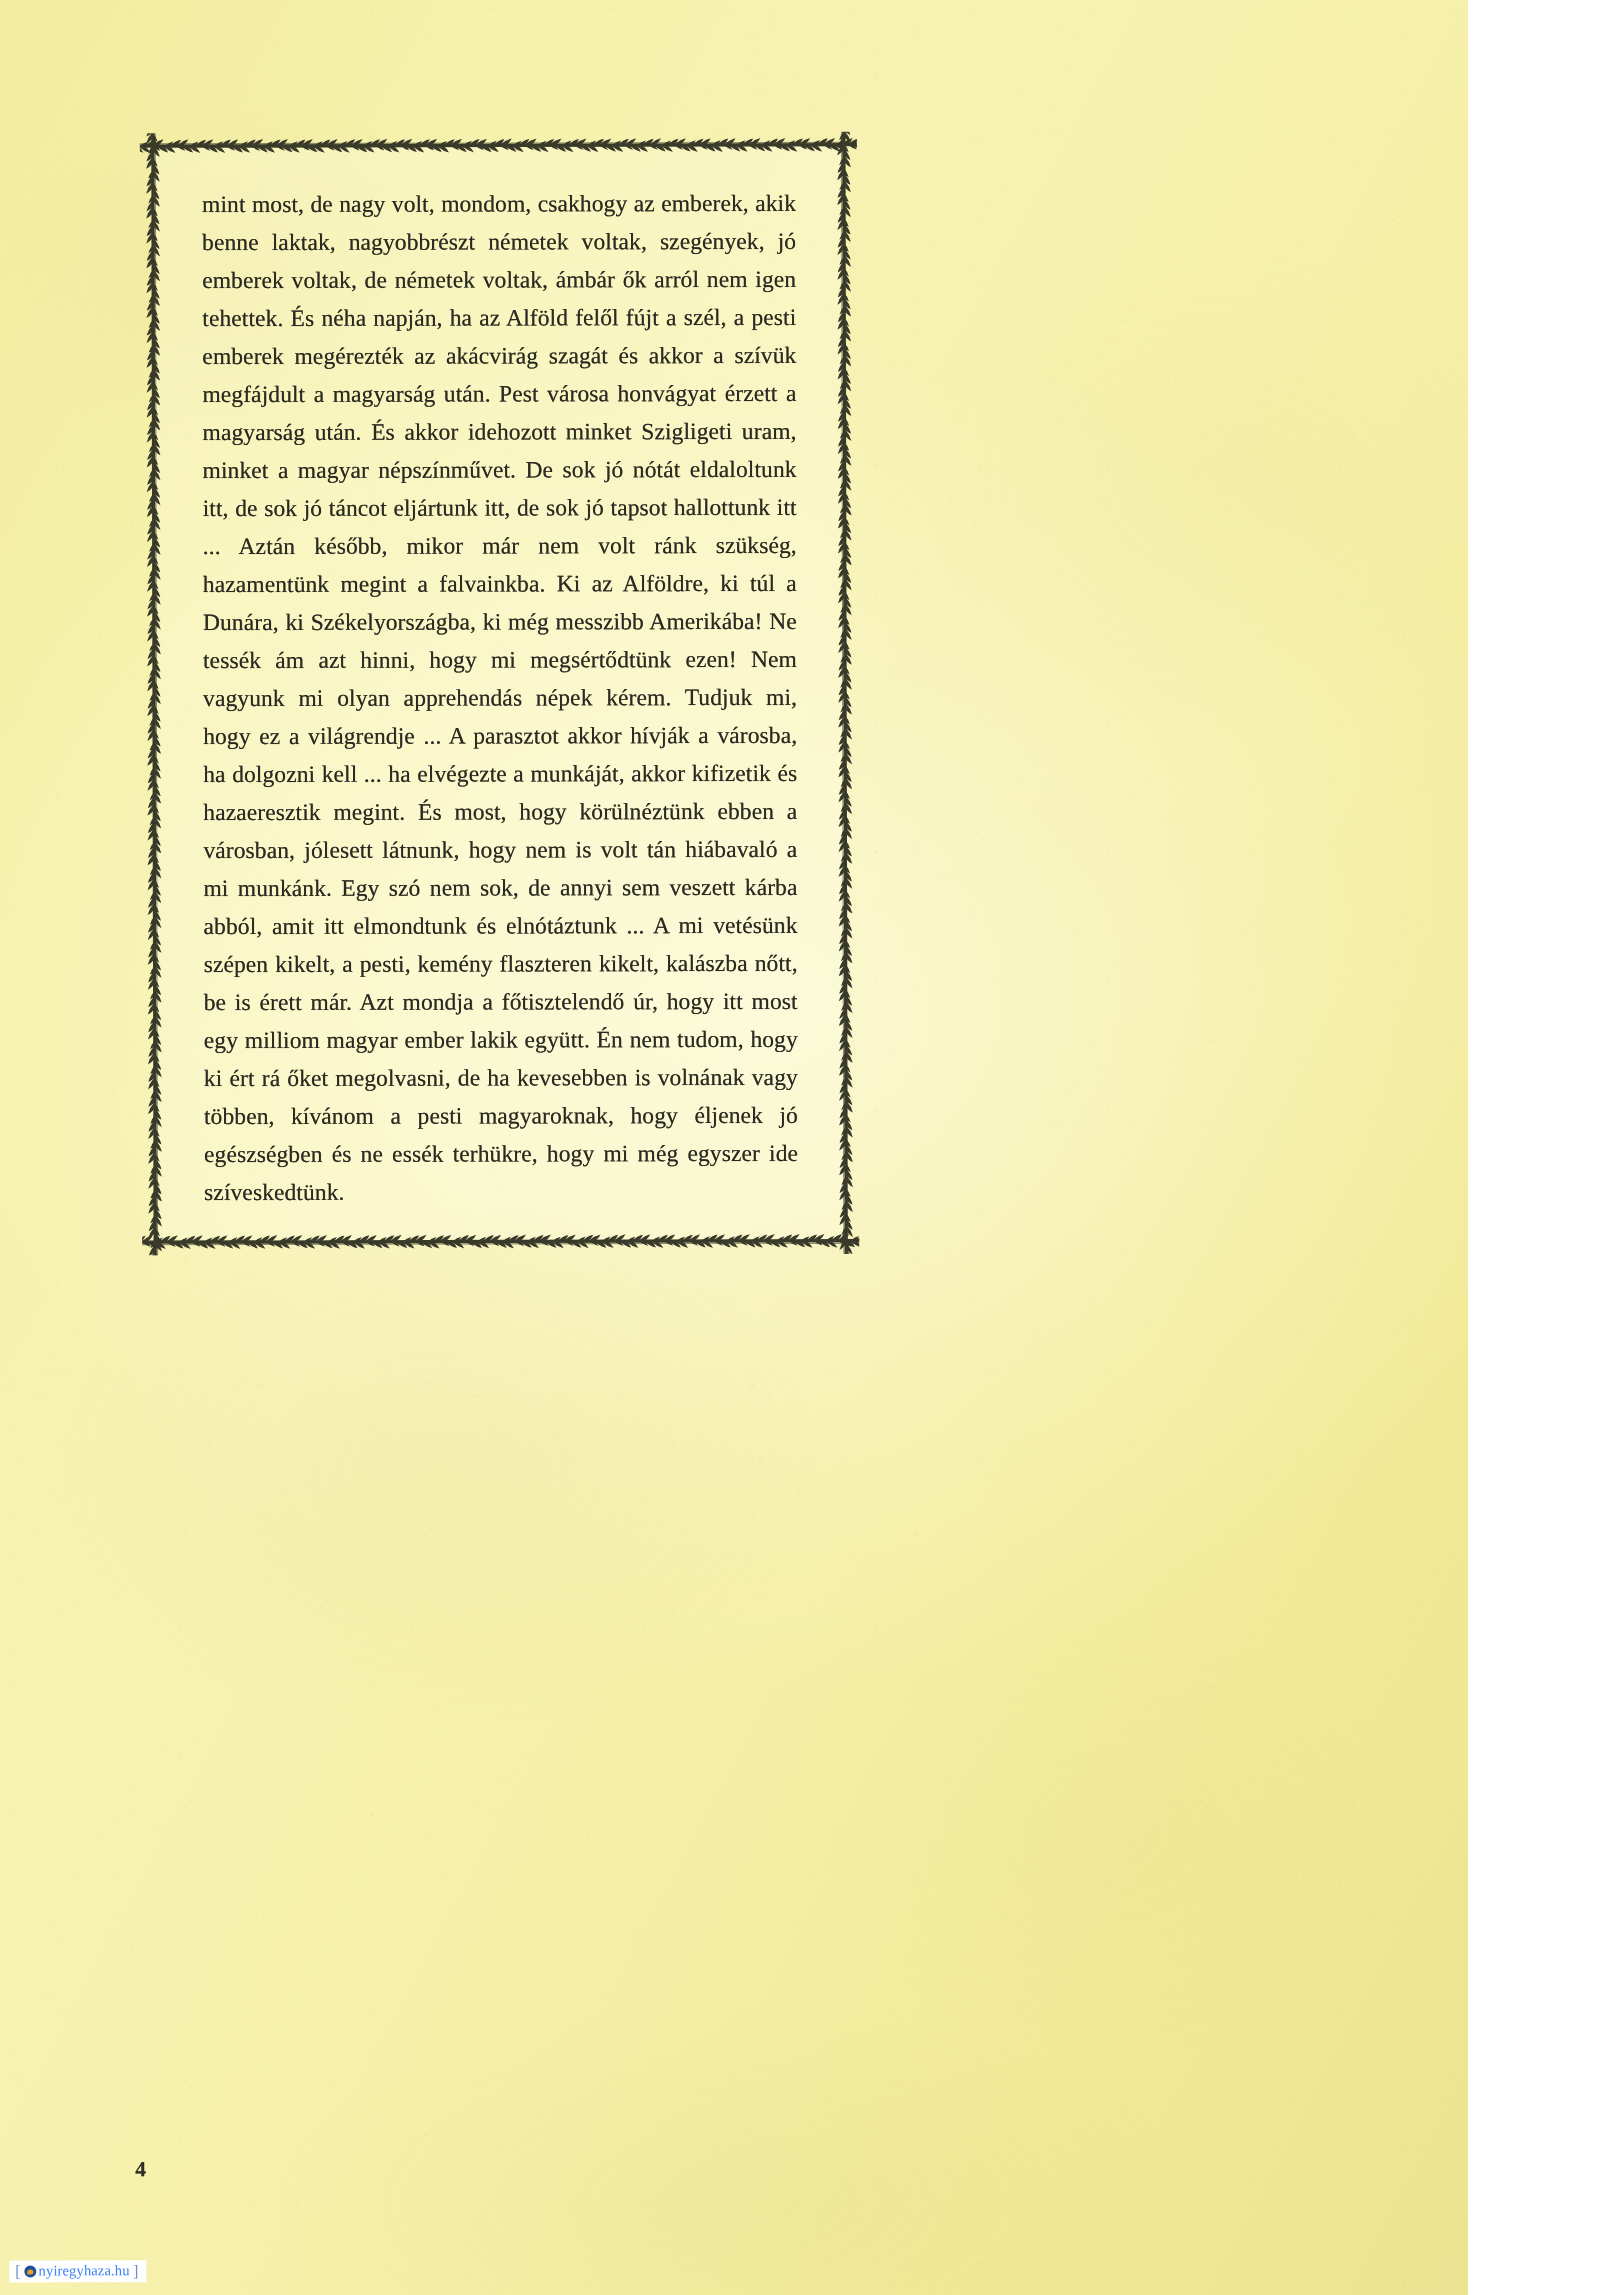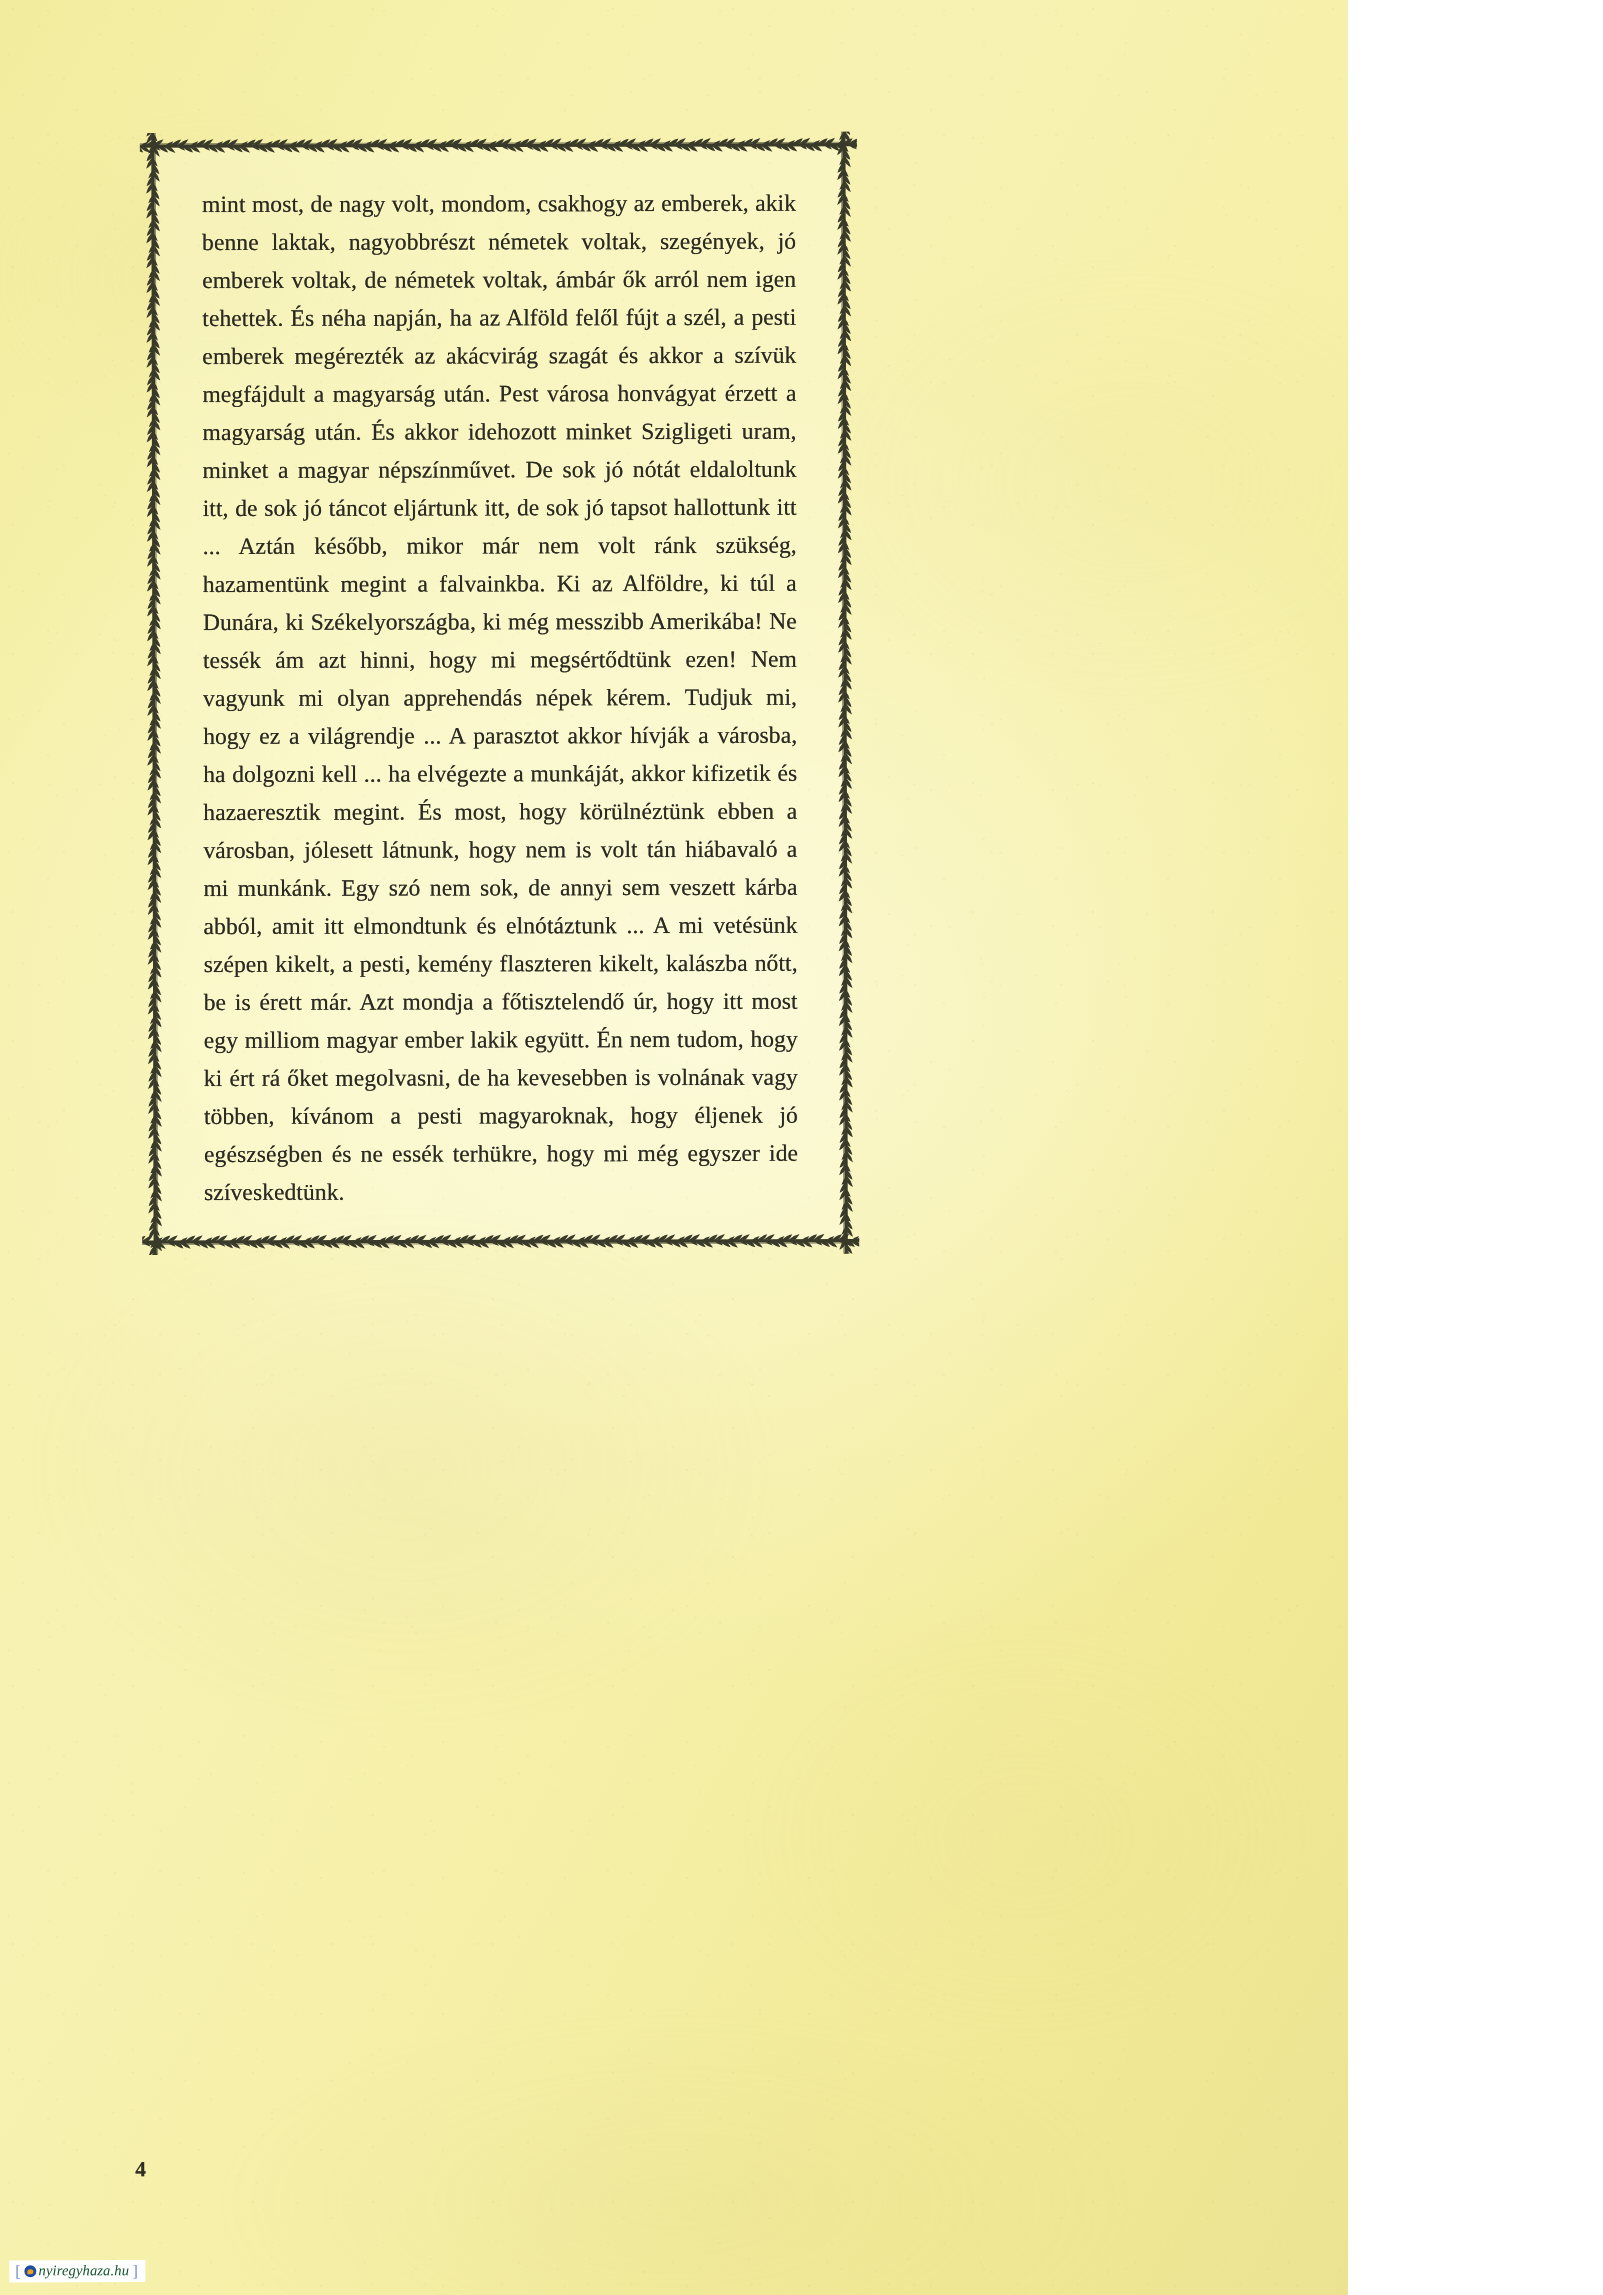--- a/index.html
+++ b/index.html
@@ -5,21 +5,21 @@
 <style>
   html, body {
     margin: 0;
     padding: 0;
     background: #ffffff;
   }
 
   
   .page {
     position: relative;
-    width: 1348px;
+    width: 1468px;
     height: 2295px;
     overflow: hidden;
     background:
       radial-gradient(ellipse 1201px 944px at 52% 44%,
                       rgba(255,255,240,0.55) 0%,
                       rgba(255,255,235,0.18) 45%,
                       rgba(250,238,170,0.00) 72%),
       linear-gradient(118deg,
                       #f2ec9e 0%,
                       #f6f1ab 18%,
@@ -167,23 +167,22 @@
   }
   .wm-logo:after {
     content: "";
     position: absolute;
     left: 3.4px; top: 3.9px;
     width: 6px; height: 5.1px;
     border-radius: 50% 50% 50% 10%;
     background: #f0a020;
   }
   .wm-text {
-    color: #14532d;
+    color: #3b82f6;
     letter-spacing: 0.1px;
-    font-style: italic;
   }
 
   
   .scan-tilt {
     position: absolute;
     inset: 0;
     transform: rotate(-0.12deg);
     transform-origin: 50% 50%;
   }
 </style>

